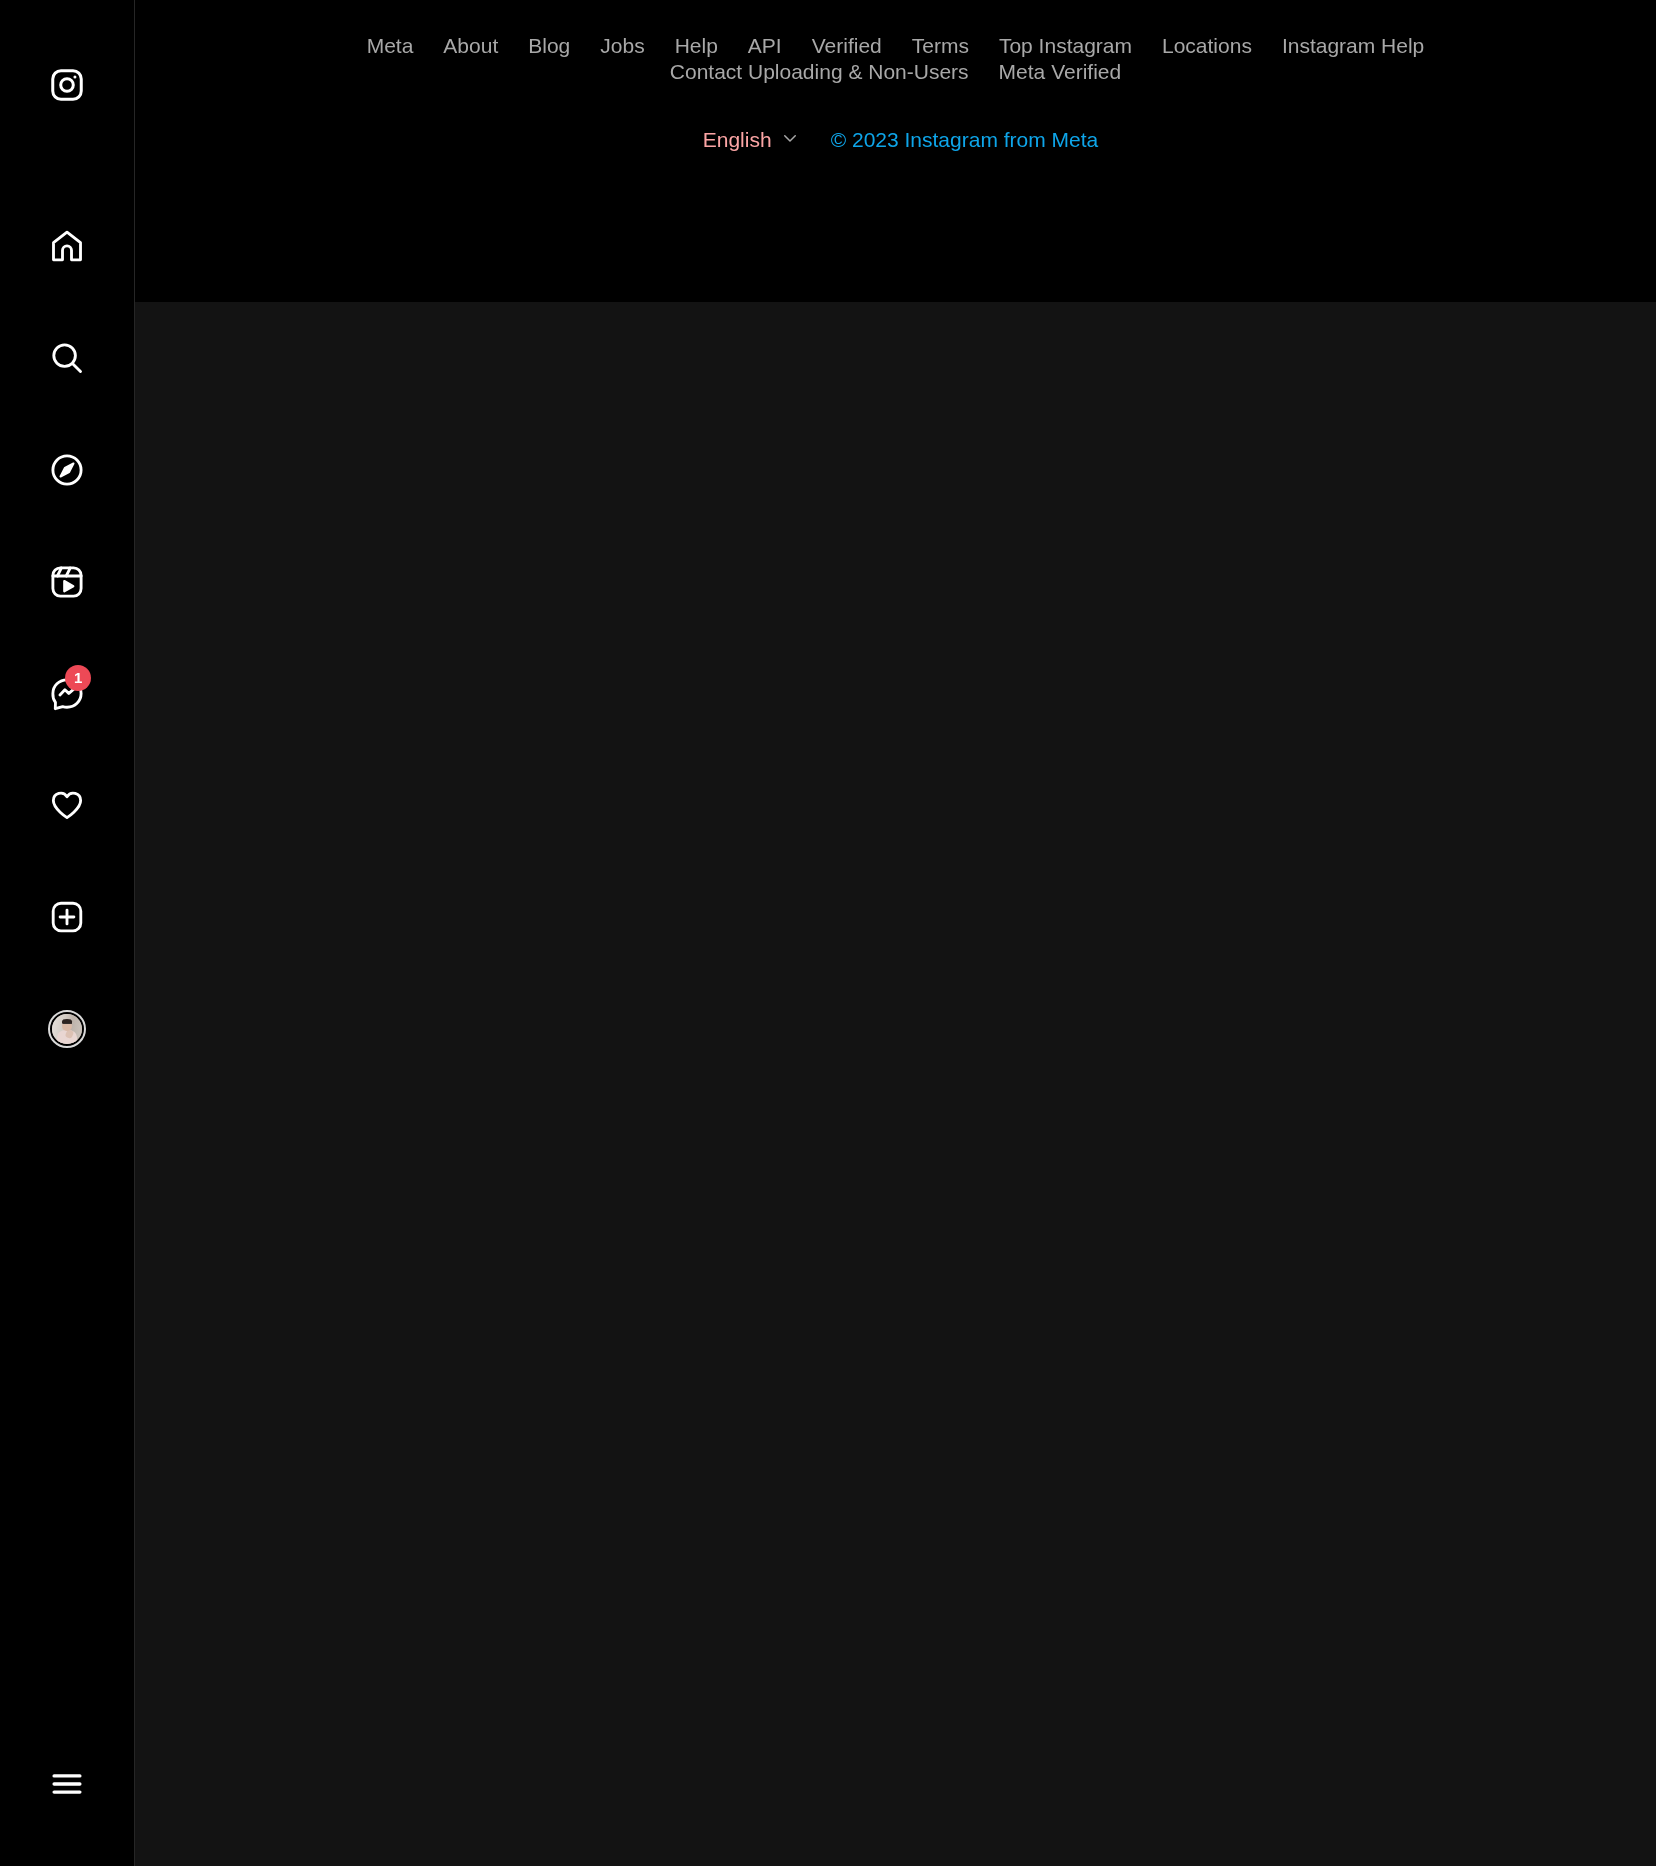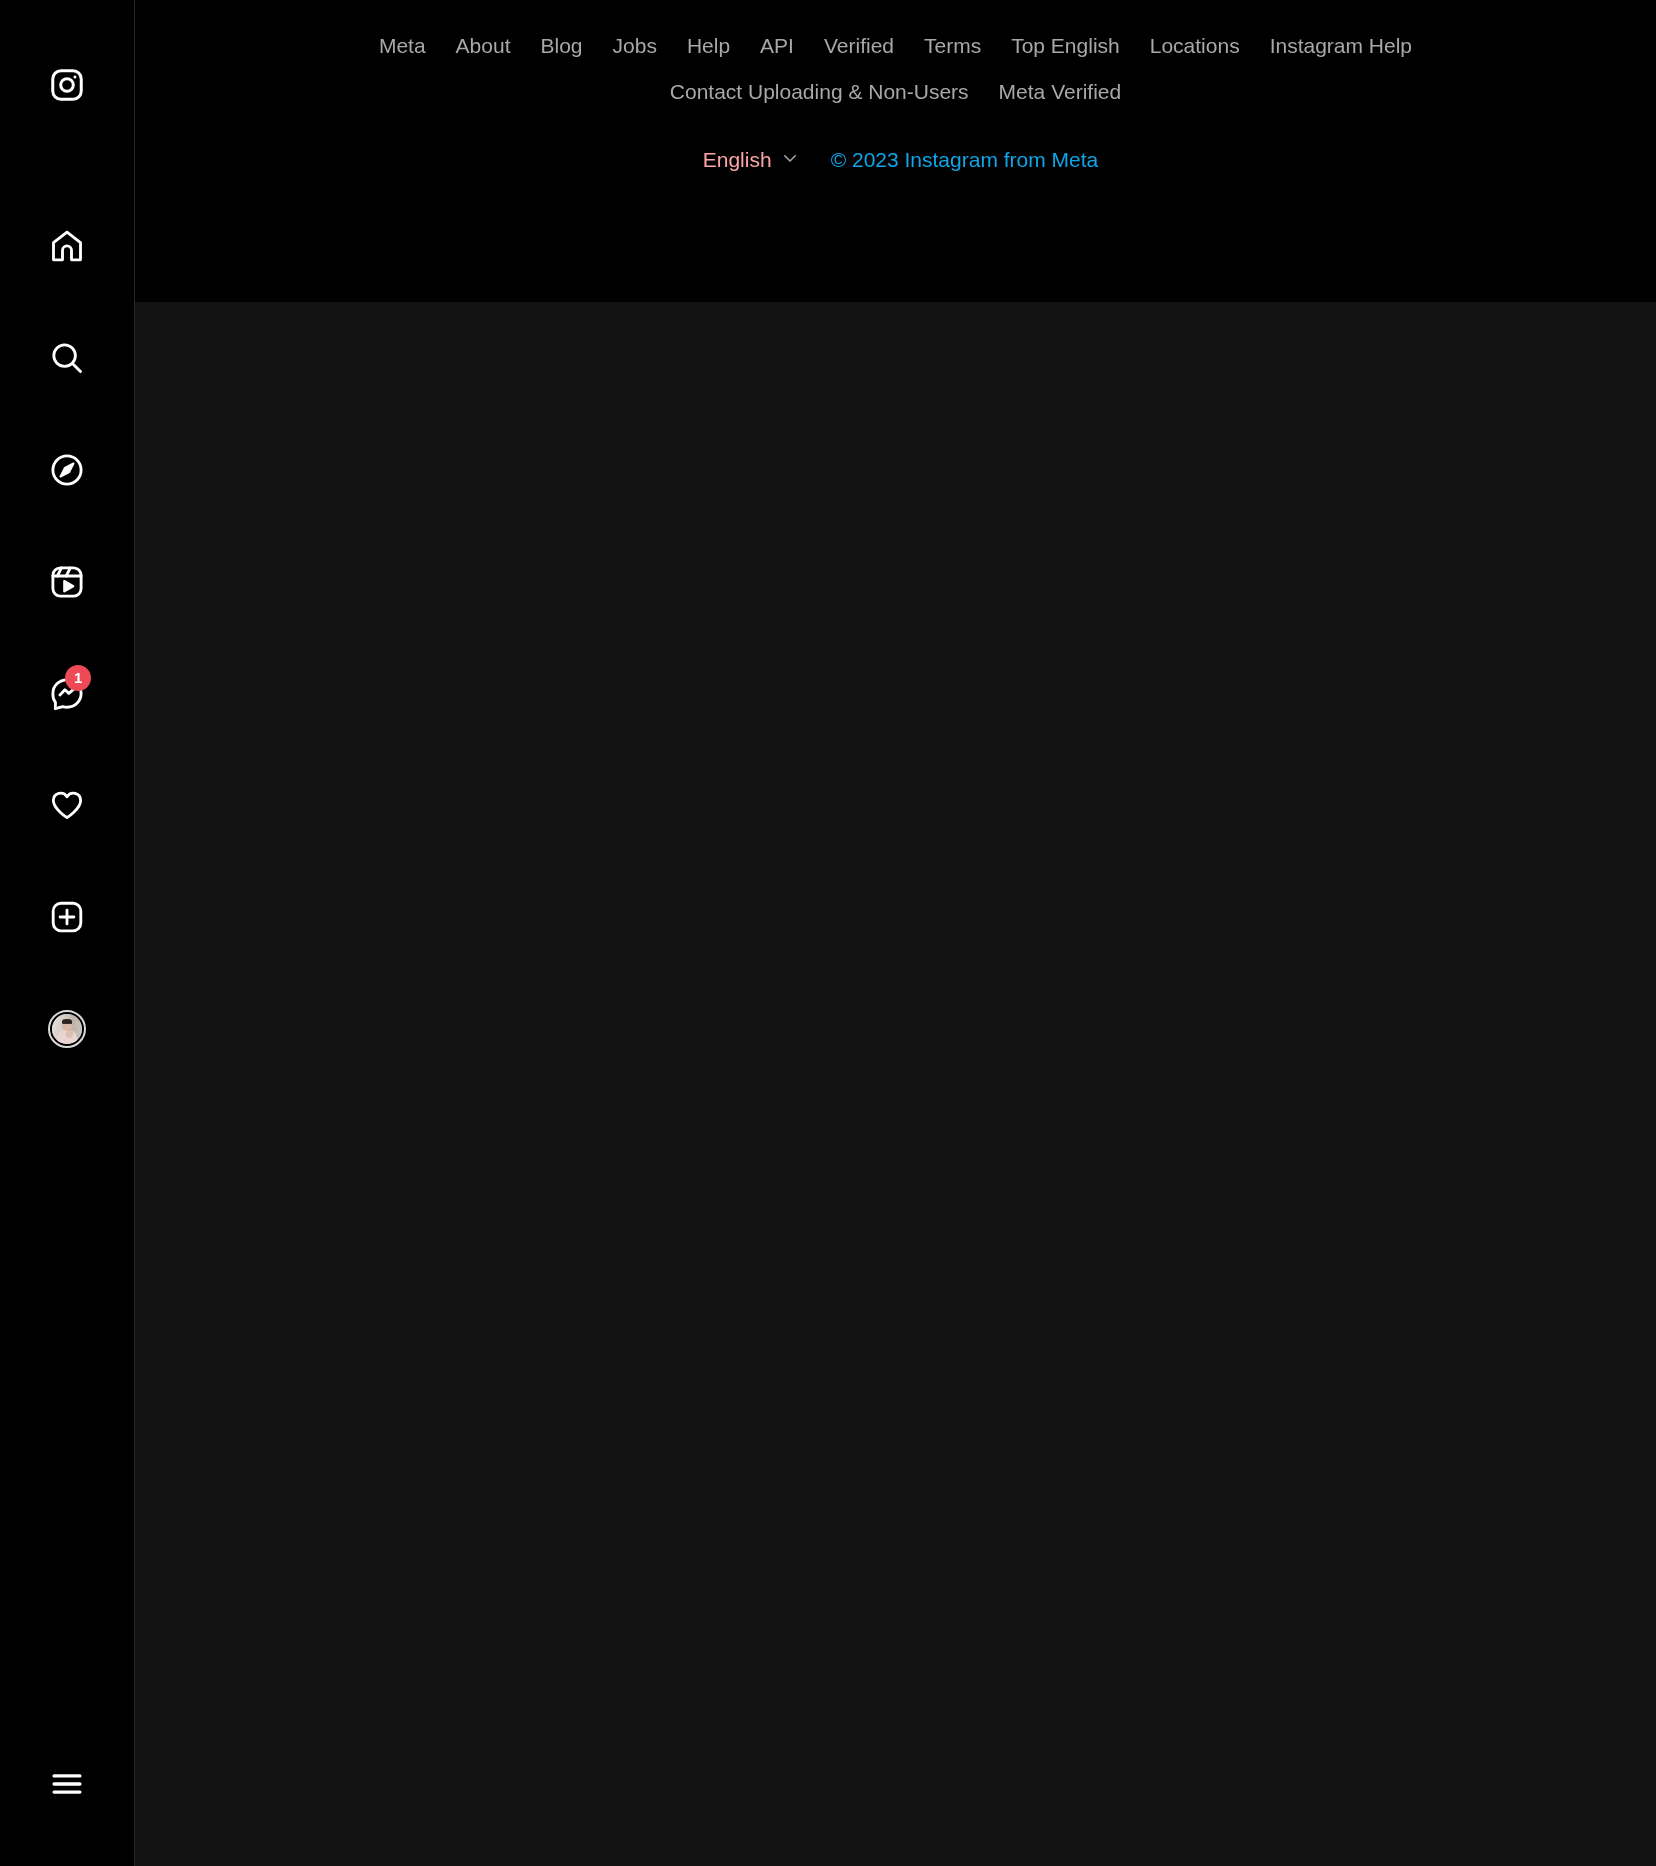--- a/index.html
+++ b/index.html
@@ -151,21 +151,21 @@
     padding-top: 33px;
   }
 
   .footer-row {
     display: flex;
     justify-content: center;
     align-items: center;
     flex-wrap: wrap;
   }
   .footer-row-1 { gap: 0; }
-  .footer-row-2 { margin-top: 20px; }
+  .footer-row-2 { }
   .footer-row-3 { margin-top: 42px; gap: 0; }
 
   .footer-link {
     color: #a8a8a8;
     font-size: 21px;
     line-height: 26px;
     letter-spacing: 0px;
     white-space: nowrap;
     cursor: pointer;
     padding: 0 15px;
@@ -315,21 +315,21 @@
 
       <div class="footer-row footer-row-1">
         <a class="footer-link">Meta</a>
         <a class="footer-link">About</a>
         <a class="footer-link">Blog</a>
         <a class="footer-link">Jobs</a>
         <a class="footer-link">Help</a>
         <a class="footer-link">API</a>
         <a class="footer-link">Verified</a>
         <a class="footer-link">Terms</a>
-        <a class="footer-link">Top English</a>
+        <a class="footer-link">Top Instagram</a>
         <a class="footer-link">Locations</a>
         <a class="footer-link">Instagram Help</a>
       </div>
 
       <div class="footer-row footer-row-2">
         <a class="footer-link">Contact Uploading &amp; Non-Users</a>
         <a class="footer-link">Meta Verified</a>
       </div>
 
       <div class="footer-row footer-row-3">

